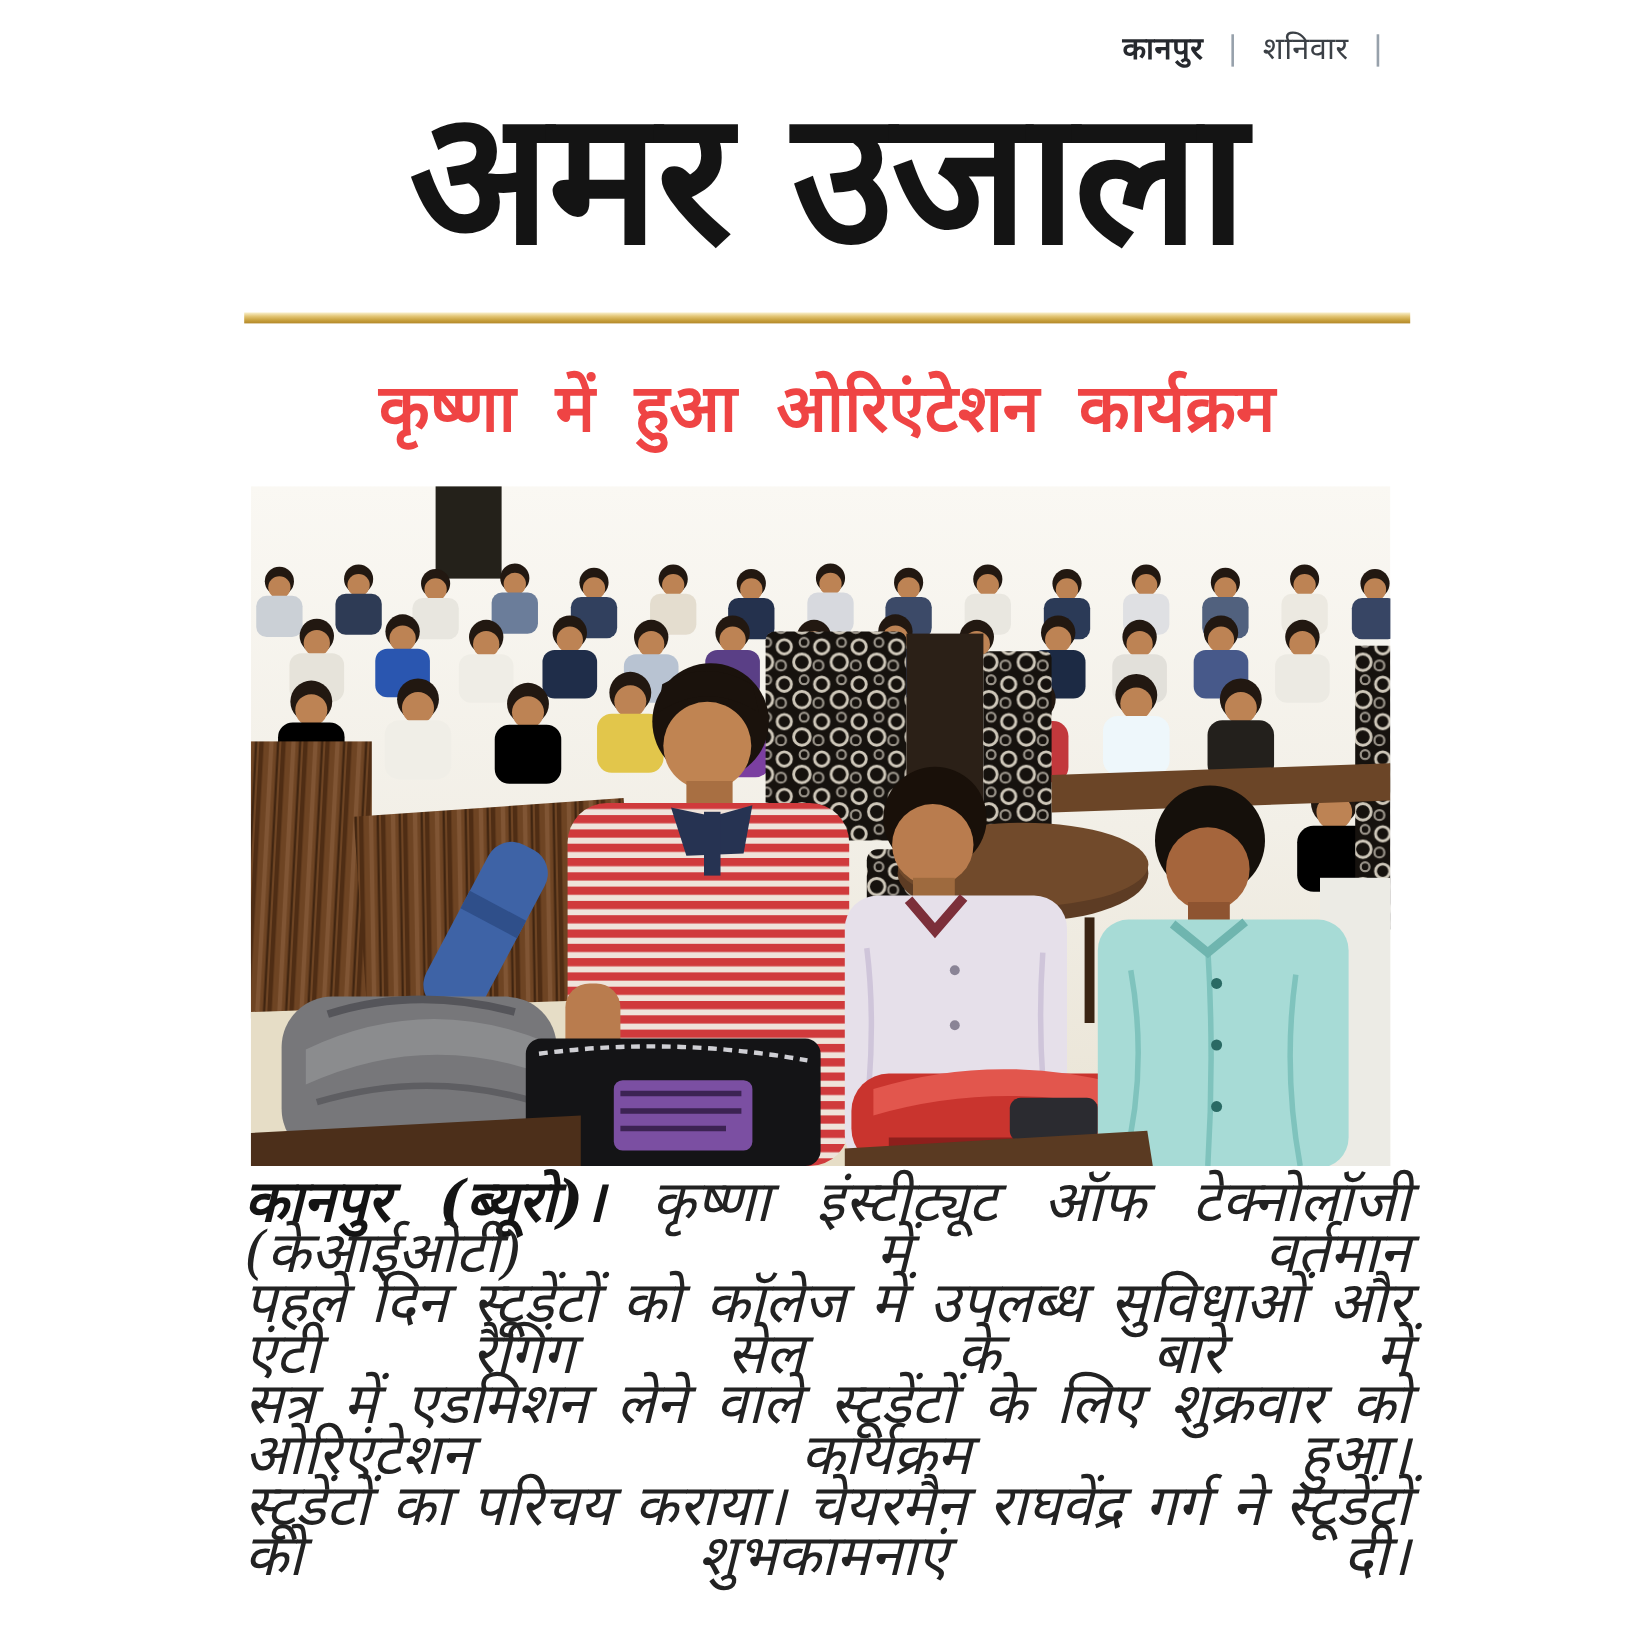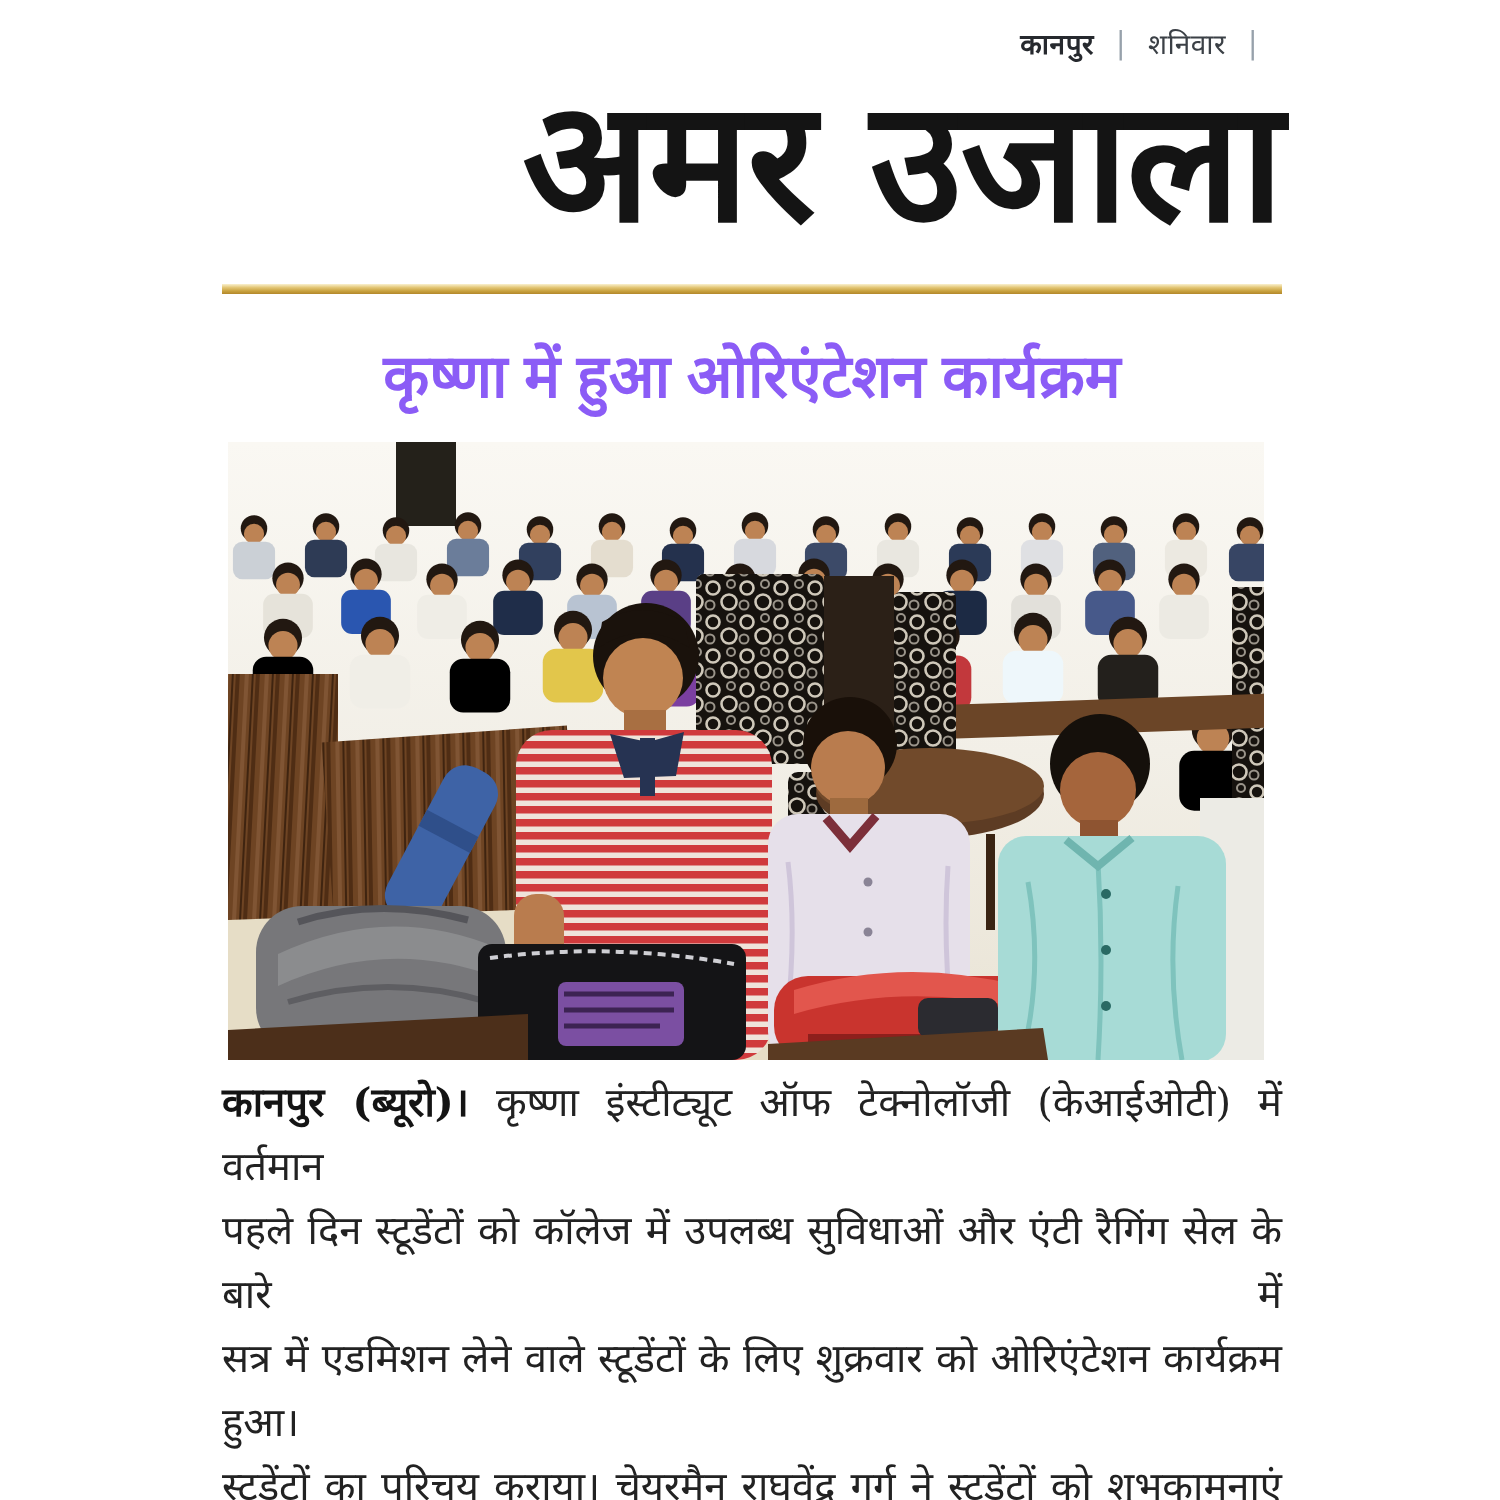--- a/index.html
+++ b/index.html
@@ -15,48 +15,49 @@
     padding-top:24px;text-align:right;padding-right:24px;
     font-size:28px;color:#3b4046;letter-spacing:.5px;
     display:flex;justify-content:flex-end;align-items:center;gap:22px;
   }
   .dateline .city{font-weight:700;color:#26292e;}
   .dateline .sep{color:#97a1ab;font-weight:400;transform:scaleY(1.05);}
   .dateline .day,.dateline .date{font-weight:400;color:#3b4046;}
 
   
   .masthead{
-    margin-top:10px;text-align:right;white-space:nowrap;
+    margin-top:10px;text-align:center;white-space:nowrap;
     font-size:168px;line-height:180px;font-weight:900;color:#141414;
     letter-spacing:-2px;
     font-family:"DejaVu Sans","Liberation Sans",sans-serif;
   }
   .gold-rule{
     margin-top:32px;height:10px;
     background:linear-gradient(to bottom,#faf1cf 0%,#e3c676 35%,#c9a23f 70%,#b2872a 100%);
   }
 
   
   .headline{
     margin:44px 0 0 0;text-align:center;
-    font-size:60px;line-height:78px;font-weight:700;color:#8b5cf6;
-    font-family:Liberation Sans, sans-serif;
+    font-size:60px;line-height:78px;font-weight:700;color:#ef4444;
+    font-family:Liberation Mono, monospace;
   }
 
   
   .photo{margin:26px 0 0 6px;width:1036px;height:618px;display:block;}
   .photo svg{display:block;width:1036px;height:618px;}
 
   
   .article{margin-top:10px;color:#1f1f1f;
     font-family:"DejaVu Serif","Liberation Serif",serif;}
   .article p.line{
-    margin:0;font-size:40px;line-height:64px;
+    margin:0;font-size:52px;line-height:46px;
     text-align:justify;text-align-last:justify;white-space:normal;
     color:#222222;
+    font-style:italic;
   }
   .article p.line b{font-weight:700;color:#141414;}
 </style>
 </head>
 <body>
 
 <div class="page">
   <div class="content">
 
     <header class="dateline">

